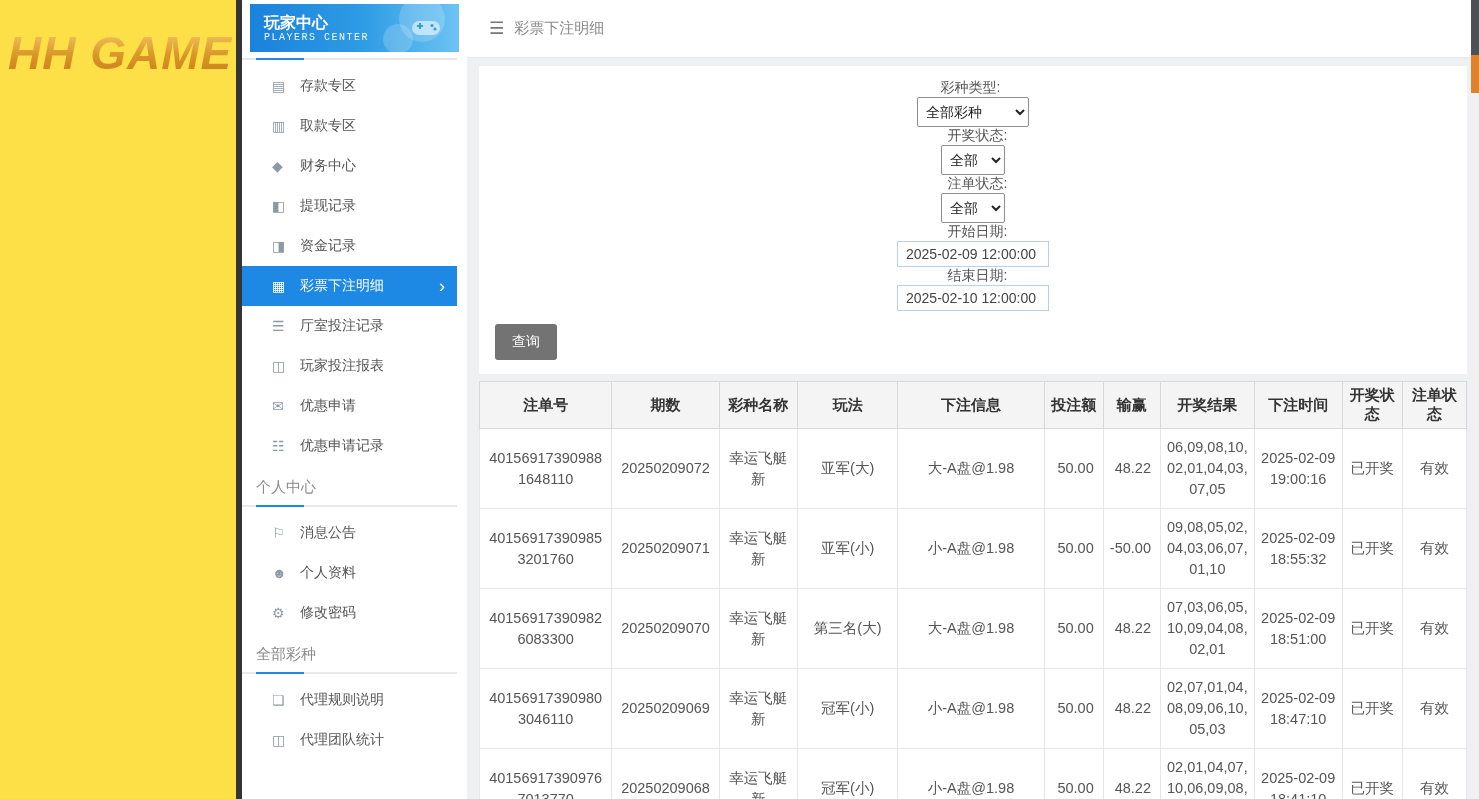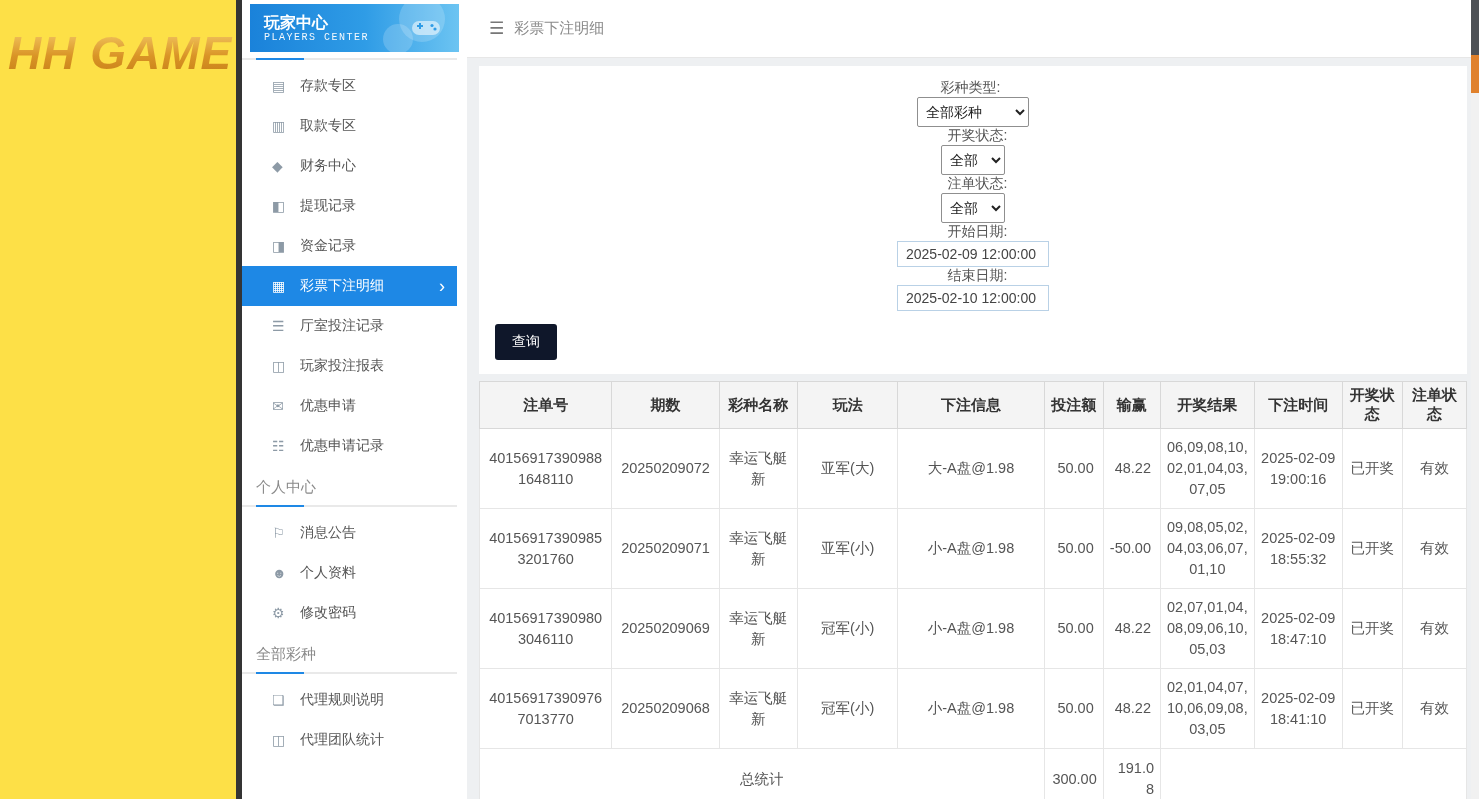--- a/index.html
+++ b/index.html
@@ -68,21 +68,21 @@
     font-size:14px; color:#222; padding:0 4px;
     font-family:"Liberation Sans","DejaVu Sans",sans-serif;
   }
   .sel-wide { min-width:112px; }
   .sel-sm { min-width:64px; }
   .date-input {
     height:26px; width:152px; border:1px solid #b9d1e6; padding:0 8px;
     font-size:14px; color:#444; font-family:"Liberation Sans","DejaVu Sans",sans-serif;
   }
   .search-btn {
-    margin-top:13px; background:#0f172a; color:#fff; border:none; border-radius:3px;
+    margin-top:13px; background:#737373; color:#fff; border:none; border-radius:3px;
     padding:9px 17px; font-size:14px; cursor:pointer;
     font-family:"Liberation Sans","DejaVu Sans",sans-serif;
   }
 
   .table-card { background:#fff; margin:7px 12px 0 12px; flex:none; }
   table { width:100%; border-collapse:collapse; table-layout:fixed; font-size:14.5px; color:#555; }
   th {
     background:#f4f4f4; border:1px solid #d8d8d8; height:42px;
     font-weight:bold; color:#333; font-size:15px; padding:4px;
   }
@@ -265,20 +265,33 @@
               <td>亚军(小)</td>
               <td>小-A盘@1.98</td>
               <td class="num">50.00</td>
               <td class="num">-50.00</td>
               <td>09,08,05,02,04,03,06,07,01,10</td>
               <td>2025-02-09 18:55:32</td>
               <td>已开奖</td>
               <td>有效</td>
             </tr>
             <tr>
+              <td>401569173909826083300</td>
+              <td>20250209070</td>
+              <td>幸运飞艇新</td>
+              <td>第三名(大)</td>
+              <td>大-A盘@1.98</td>
+              <td class="num">50.00</td>
+              <td class="num">48.22</td>
+              <td>07,03,06,05,10,09,04,08,02,01</td>
+              <td>2025-02-09 18:51:00</td>
+              <td>已开奖</td>
+              <td>有效</td>
+            </tr>
+            <tr>
               <td>401569173909803046110</td>
               <td>20250209069</td>
               <td>幸运飞艇新</td>
               <td>冠军(小)</td>
               <td>小-A盘@1.98</td>
               <td class="num">50.00</td>
               <td class="num">48.22</td>
               <td>02,07,01,04,08,09,06,10,05,03</td>
               <td>2025-02-09 18:47:10</td>
               <td>已开奖</td>

